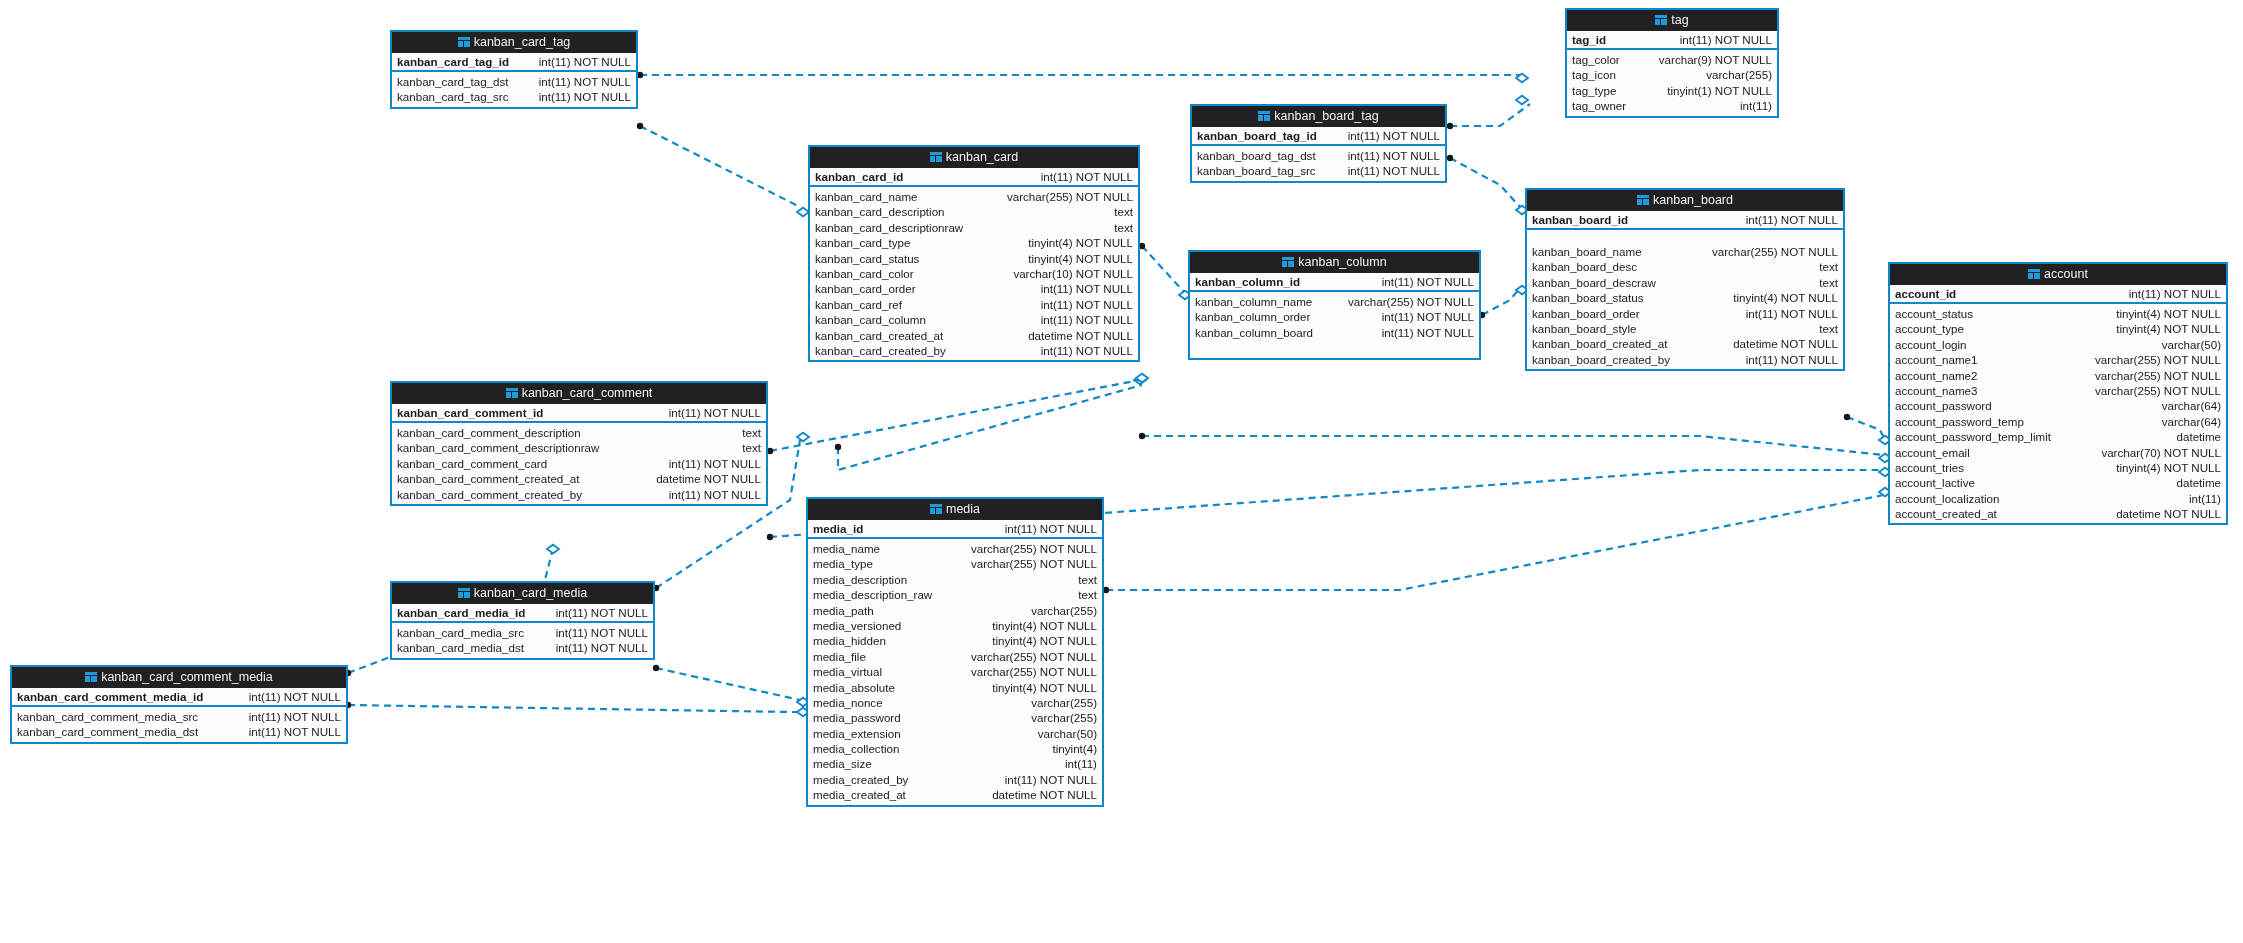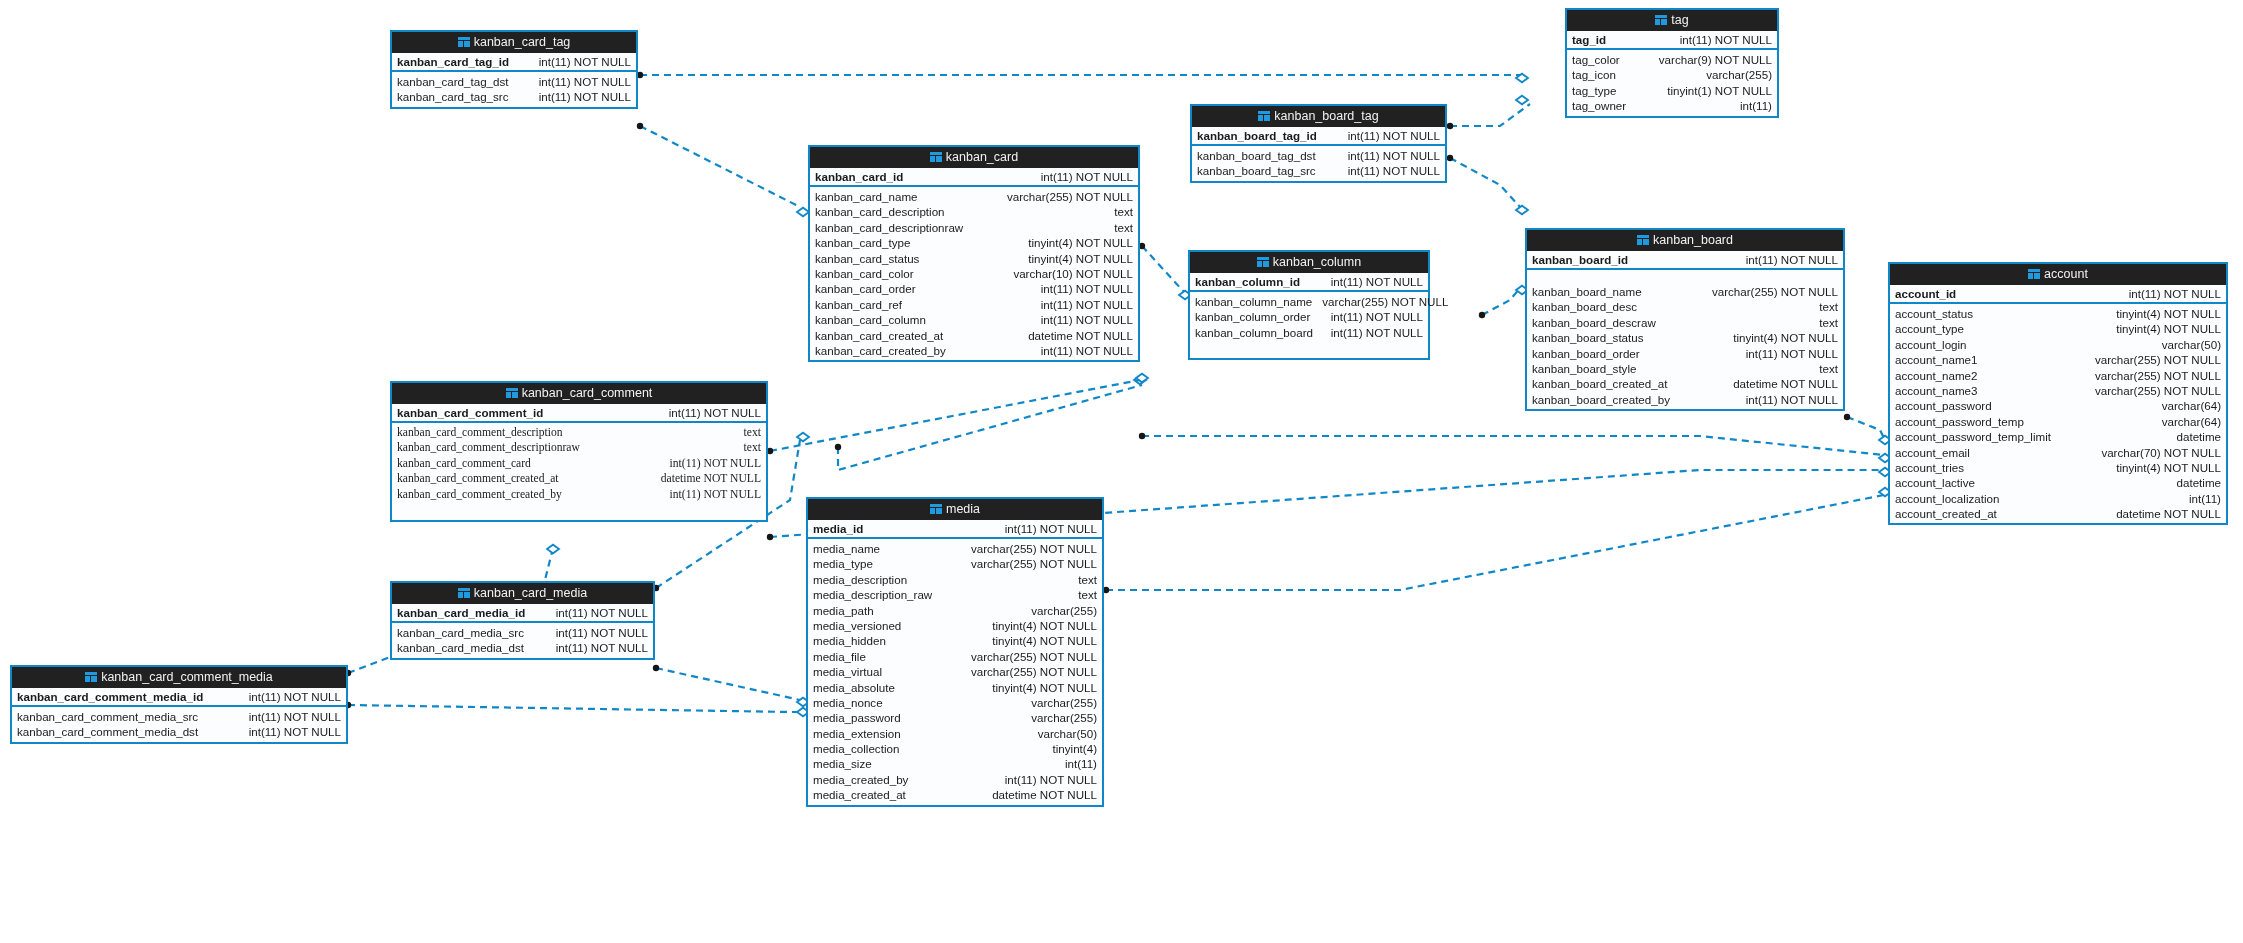--- a/index.html
+++ b/index.html
@@ -277,21 +277,21 @@
           <div class="row">
             <span class="cname">kanban_card_created_at</span>
             <span class="ctype">datetime NOT NULL</span>
           </div>
           <div class="row">
             <span class="cname">kanban_card_created_by</span>
             <span class="ctype">int(11) NOT NULL</span>
           </div>
         </div>
       </div>
-      <div class="entity" style="left: 1525px; top: 188px; width: 320px; margin-top: 40px;">
+      <div class="entity" style="left: 1525px; top: 188px; width: 320px;">
         <div class="entity-header"><span class="tbl-icon"><i class="bar"></i><i class="c1"></i><i class="c2"></i></span><span>kanban_board</span></div>
         <div class="pk-row">
           <div class="row pk">
             <span class="cname">kanban_board_id</span>
             <span class="ctype">int(11) NOT NULL</span>
           </div>
         </div>
         <div class="rows" style="padding-top: 14px; padding-bottom: 2px;">
           <div class="row">
             <span class="cname">kanban_board_name</span>
@@ -320,21 +320,21 @@
           <div class="row">
             <span class="cname">kanban_board_created_at</span>
             <span class="ctype">datetime NOT NULL</span>
           </div>
           <div class="row">
             <span class="cname">kanban_board_created_by</span>
             <span class="ctype">int(11) NOT NULL</span>
           </div>
         </div>
       </div>
-      <div class="entity" style="left: 1188px; top: 250px; width: 242px;">
+      <div class="entity" style="left: 1188px; top: 250px; width: 293px;">
         <div class="entity-header"><span class="tbl-icon"><i class="bar"></i><i class="c1"></i><i class="c2"></i></span><span>kanban_column</span></div>
         <div class="pk-row">
           <div class="row pk">
             <span class="cname">kanban_column_id</span>
             <span class="ctype">int(11) NOT NULL</span>
           </div>
         </div>
         <div class="rows" style="padding-top: 2px; padding-bottom: 18px;">
           <div class="row">
             <span class="cname">kanban_column_name</span>
@@ -418,21 +418,21 @@
         </div>
       </div>
       <div class="entity" style="left: 390px; top: 381px; width: 378px;">
         <div class="entity-header"><span class="tbl-icon"><i class="bar"></i><i class="c1"></i><i class="c2"></i></span><span>kanban_card_comment</span></div>
         <div class="pk-row">
           <div class="row pk">
             <span class="cname">kanban_card_comment_id</span>
             <span class="ctype">int(11) NOT NULL</span>
           </div>
         </div>
-        <div class="rows" style="padding-top: 2px; padding-bottom: 18px; font-family: Liberation Serif, serif;">
+        <div class="rows" style="padding-top: 2px; padding-bottom: 2px;">
           <div class="row">
             <span class="cname">kanban_card_comment_description</span>
             <span class="ctype">text</span>
           </div>
           <div class="row">
             <span class="cname">kanban_card_comment_descriptionraw</span>
             <span class="ctype">text</span>
           </div>
           <div class="row">
             <span class="cname">kanban_card_comment_card</span>

